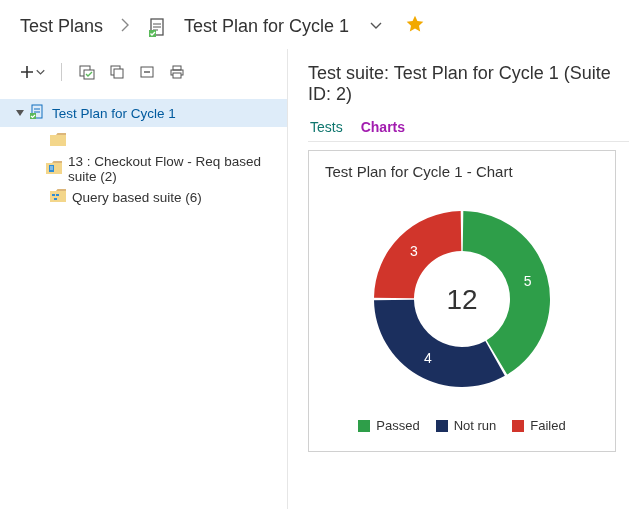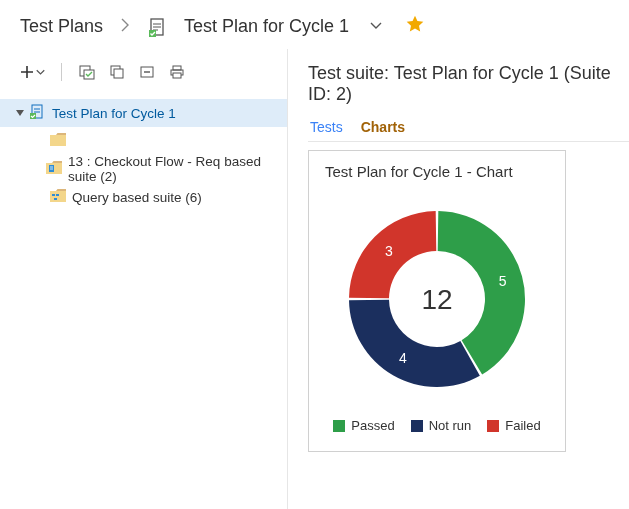--- a/index.html
+++ b/index.html
@@ -89,46 +89,46 @@
   .tabs {
     display: flex;
     gap: 18px;
     border-bottom: 1px solid #e6e6e6;
     margin-bottom: 8px;
     padding-left: 2px;
   }
   .tab {
     padding: 6px 0;
     cursor: pointer;
-    color: #3b82f6;
+    color: #0f766e;
     font-size: 14px;
   }
   .tab.active {
-    color: #a16207;
+    color: #a21caf;
     font-weight: 600;
   }
   .action-row {
     display: flex;
     align-items: center;
     gap: 14px;
     margin-bottom: 14px;
     padding-left: 2px;
   }
   .new-btn {
     display: inline-flex;
     align-items: center;
     background: #deecf9;
     padding: 5px 10px;
     gap: 6px;
     cursor: pointer;
     font-size: 13.5px;
   }
   .chart-card {
     border: 1px solid #d0d0d0;
-    width: 258px;
+    width: 308px;
     padding: 12px 0 18px 0;
   }
   .chart-title {
     font-size: 15px;
     padding: 0 16px 6px 16px;
   }
   .donut-wrap {
     display: flex;
     justify-content: center;
     padding: 8px 0;

